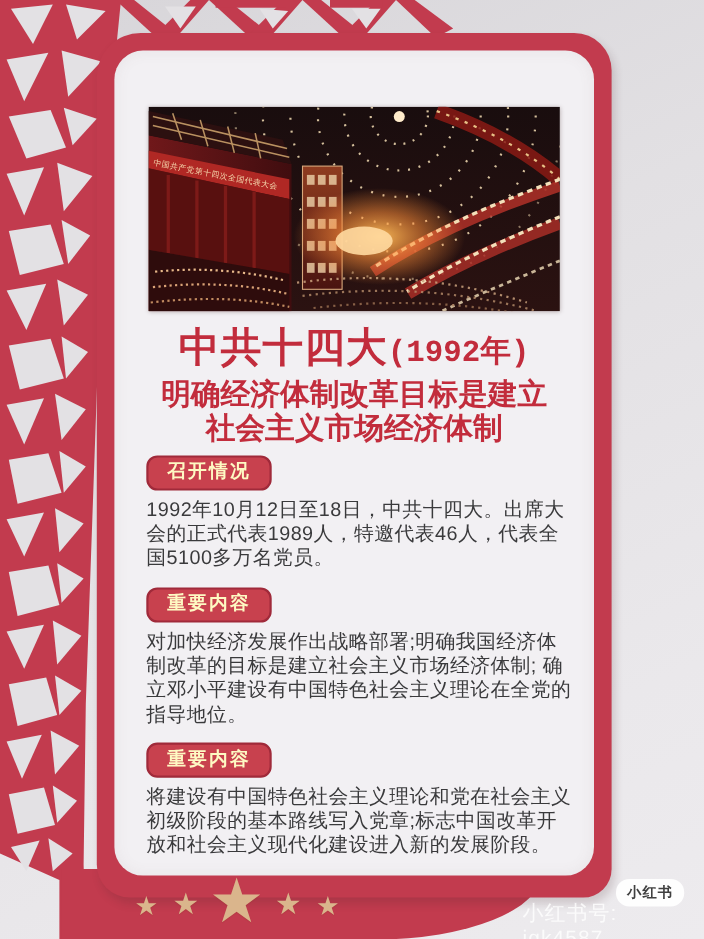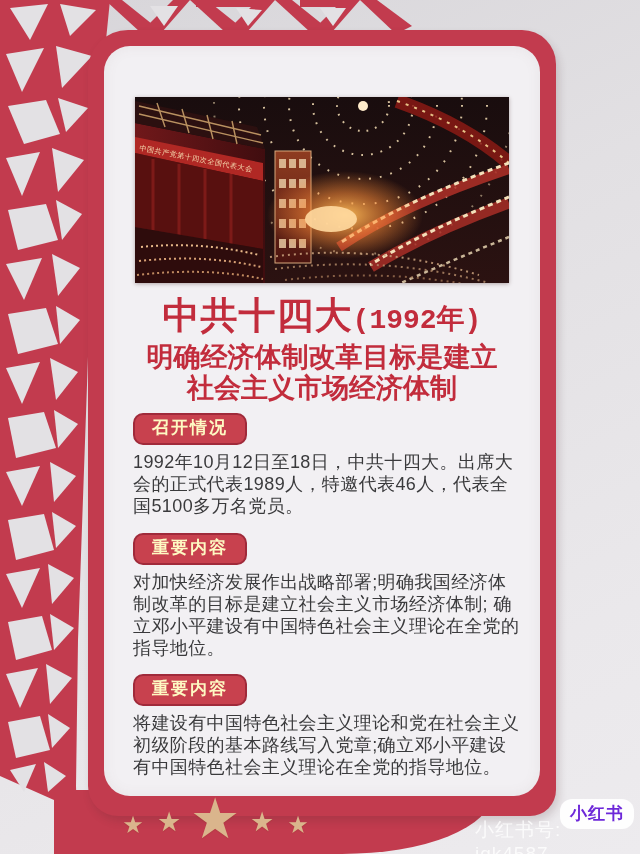--- a/index.html
+++ b/index.html
@@ -51,21 +51,21 @@
     letter-spacing:.4px;
   }
   
   .star{
     z-index:6;color:#dab58c;line-height:1;transform:translate(-50%,-55%);
     text-shadow:0 1px 1px rgba(120,60,30,.18);
   }
   
   .wm-pill{
     left:560px;top:799px;z-index:7;background:rgba(255,255,255,.92);
-    color:#6d28d9;font-size:17px;font-weight:bold;padding:3px 10px 4px;
+    color:#404040;font-size:13px;font-weight:bold;padding:3px 10px 4px;
     border-radius:12px;letter-spacing:1px;
   }
   .wm-account{
     left:475px;top:817px;z-index:7;color:rgba(255,255,255,.78);
     font-size:19px;letter-spacing:1px;
   }
 </style>
 </head>
 <body>
 
@@ -241,21 +241,21 @@
     <div class="section">
       <span class="badge">召开情况</span>
       <div class="section-body">1992年10月12日至18日，中共十四大。出席大会的正式代表1989人，特邀代表46人，代表全国5100多万名党员。</div>
     </div>
     <div class="section">
       <span class="badge">重要内容</span>
       <div class="section-body">对加快经济发展作出战略部署;明确我国经济体制改革的目标是建立社会主义市场经济体制; 确立邓小平建设有中国特色社会主义理论在全党的指导地位。</div>
     </div>
     <div class="section">
       <span class="badge">重要内容</span>
-      <div class="section-body">将建设有中国特色社会主义理论和党在社会主义初级阶段的基本路线写入党章;确立邓小平建设有中国特色社会主义理论在全党的指导地位。</div>
+      <div class="section-body">将建设有中国特色社会主义理论和党在社会主义初级阶段的基本路线写入党章;标志中国改革开放和社会主义现代化建设进入新的发展阶段。</div>
     </div>
   </div>
 </div>
 
 <span class="abs star" style="left:133px;top:826px;font-size:24px">★</span>
 <span class="abs star" style="left:169px;top:824px;font-size:27px">★</span>
 <span class="abs star" style="left:215px;top:822px;font-size:56px">★</span>
 <span class="abs star" style="left:262px;top:824px;font-size:27px">★</span>
 <span class="abs star" style="left:298px;top:826px;font-size:24px">★</span>
 

